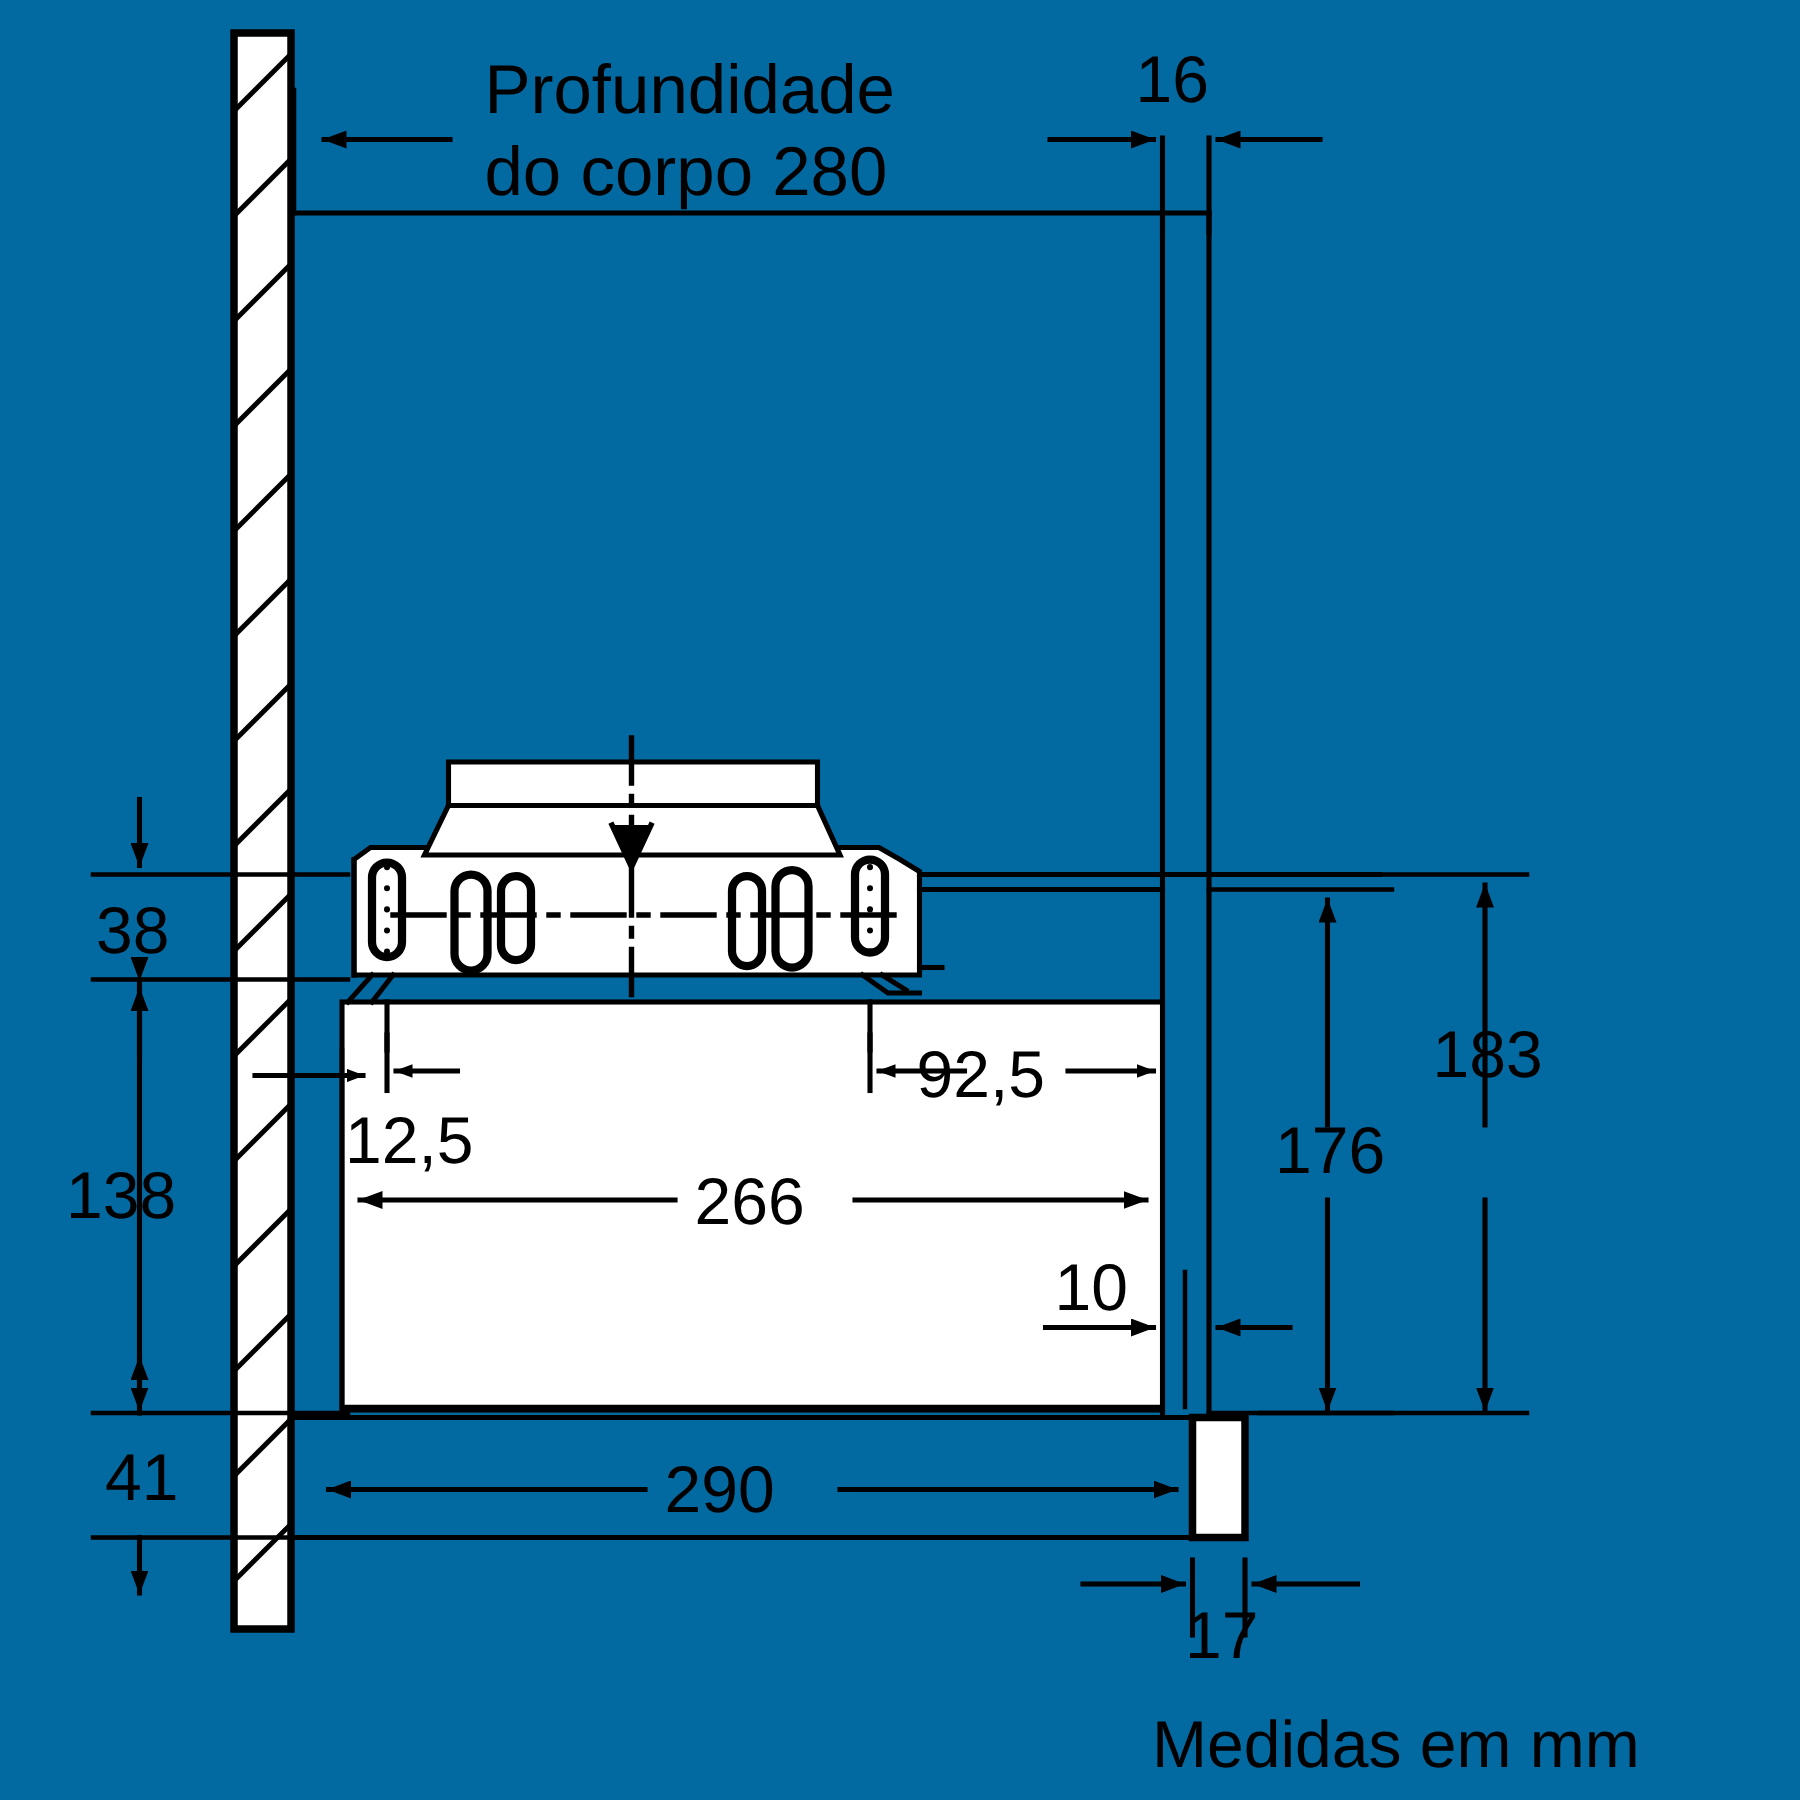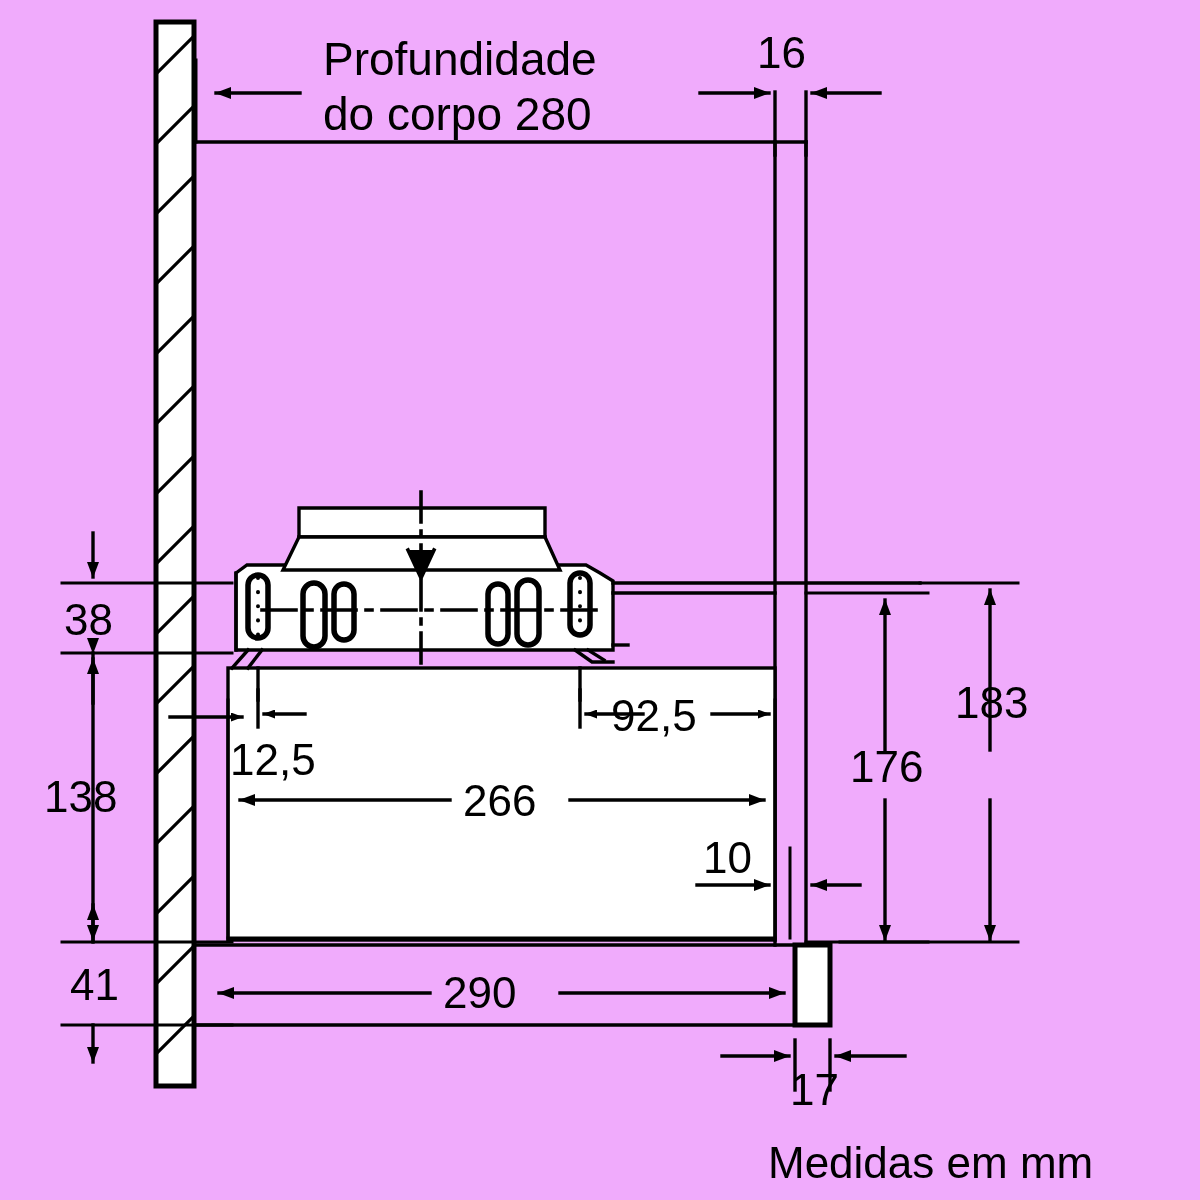--- a/index.html
+++ b/index.html
@@ -1,16 +1,16 @@
 <!DOCTYPE html>
 <html><head>
 <meta charset="utf-8">
 <style>
   html,body{margin:0;padding:0;background:#ffffff;}
-  #stage{position:relative;width:1200px;height:1200px;background:#f0abfc;
+  #stage{position:relative;width:1200px;height:1200px;background:#0369a1;
          font-family:"Liberation Sans", sans-serif;}
   svg{display:block;}
   .lbl{fill:#000000;font-family:"Liberation Sans", sans-serif;font-weight:400;}
 </style>
 </head>
 <body>
 
 <div id="stage">
 <svg width="1200" height="1200" viewBox="0 0 1200 1200">
   <defs>

